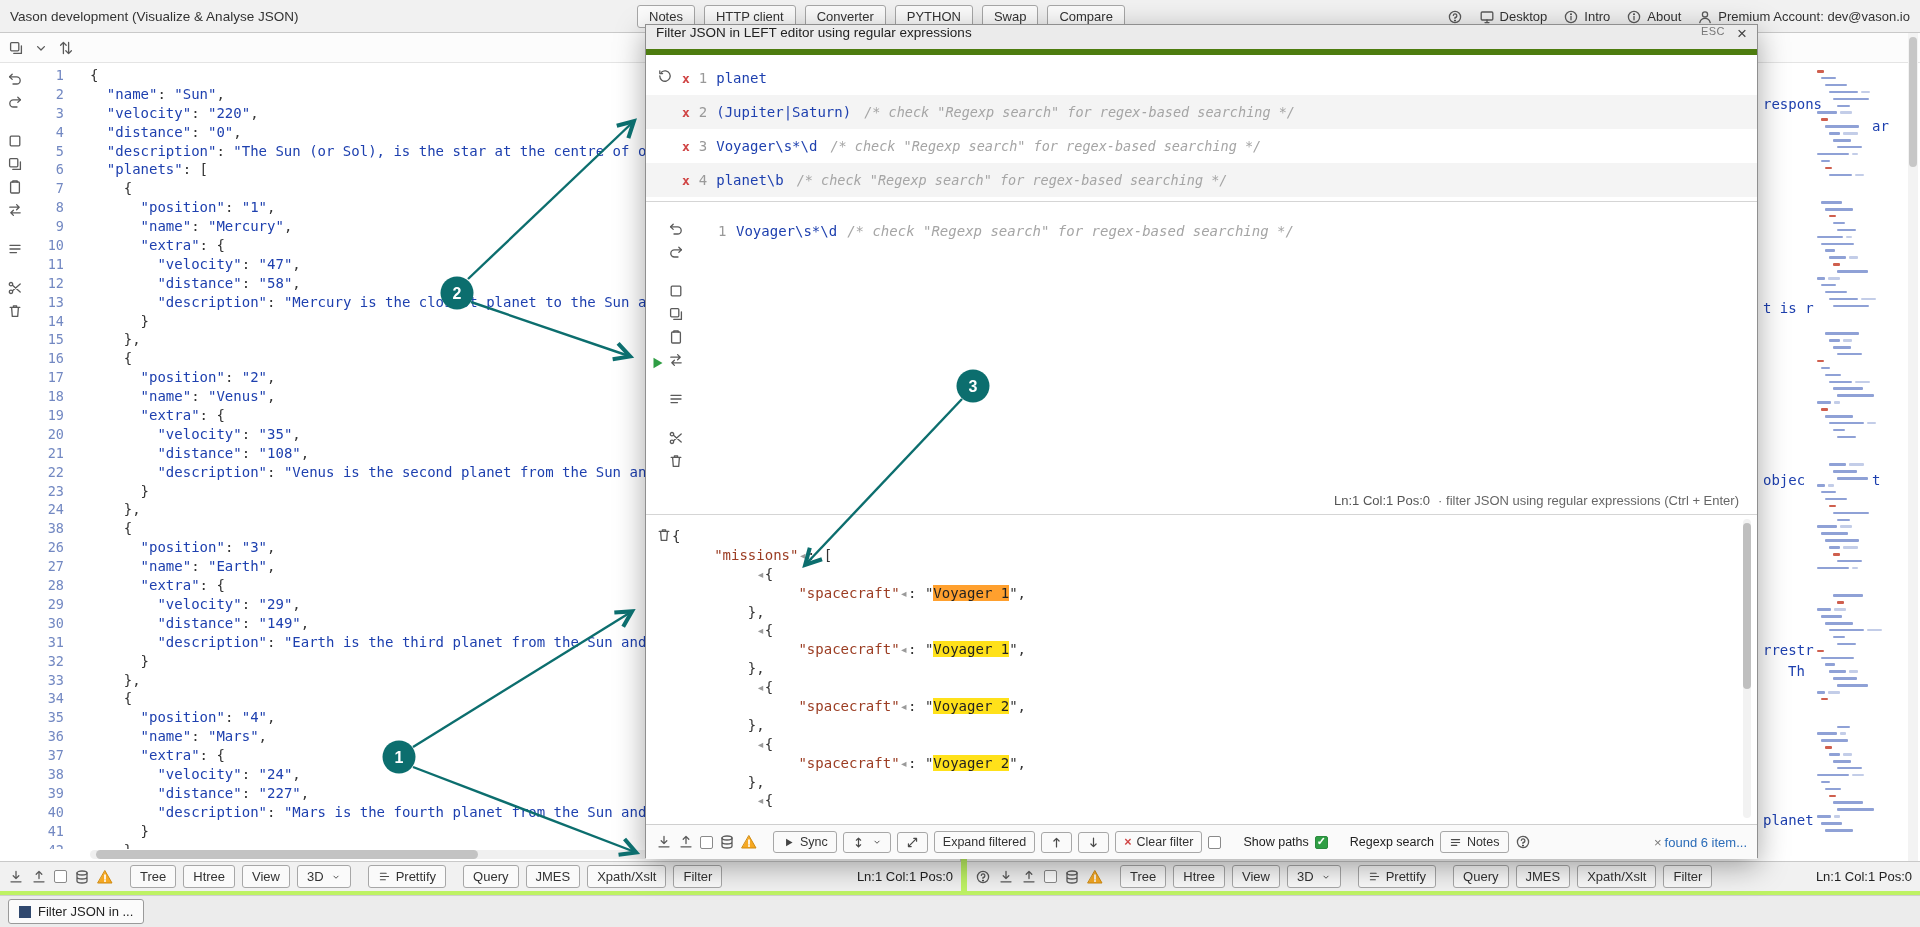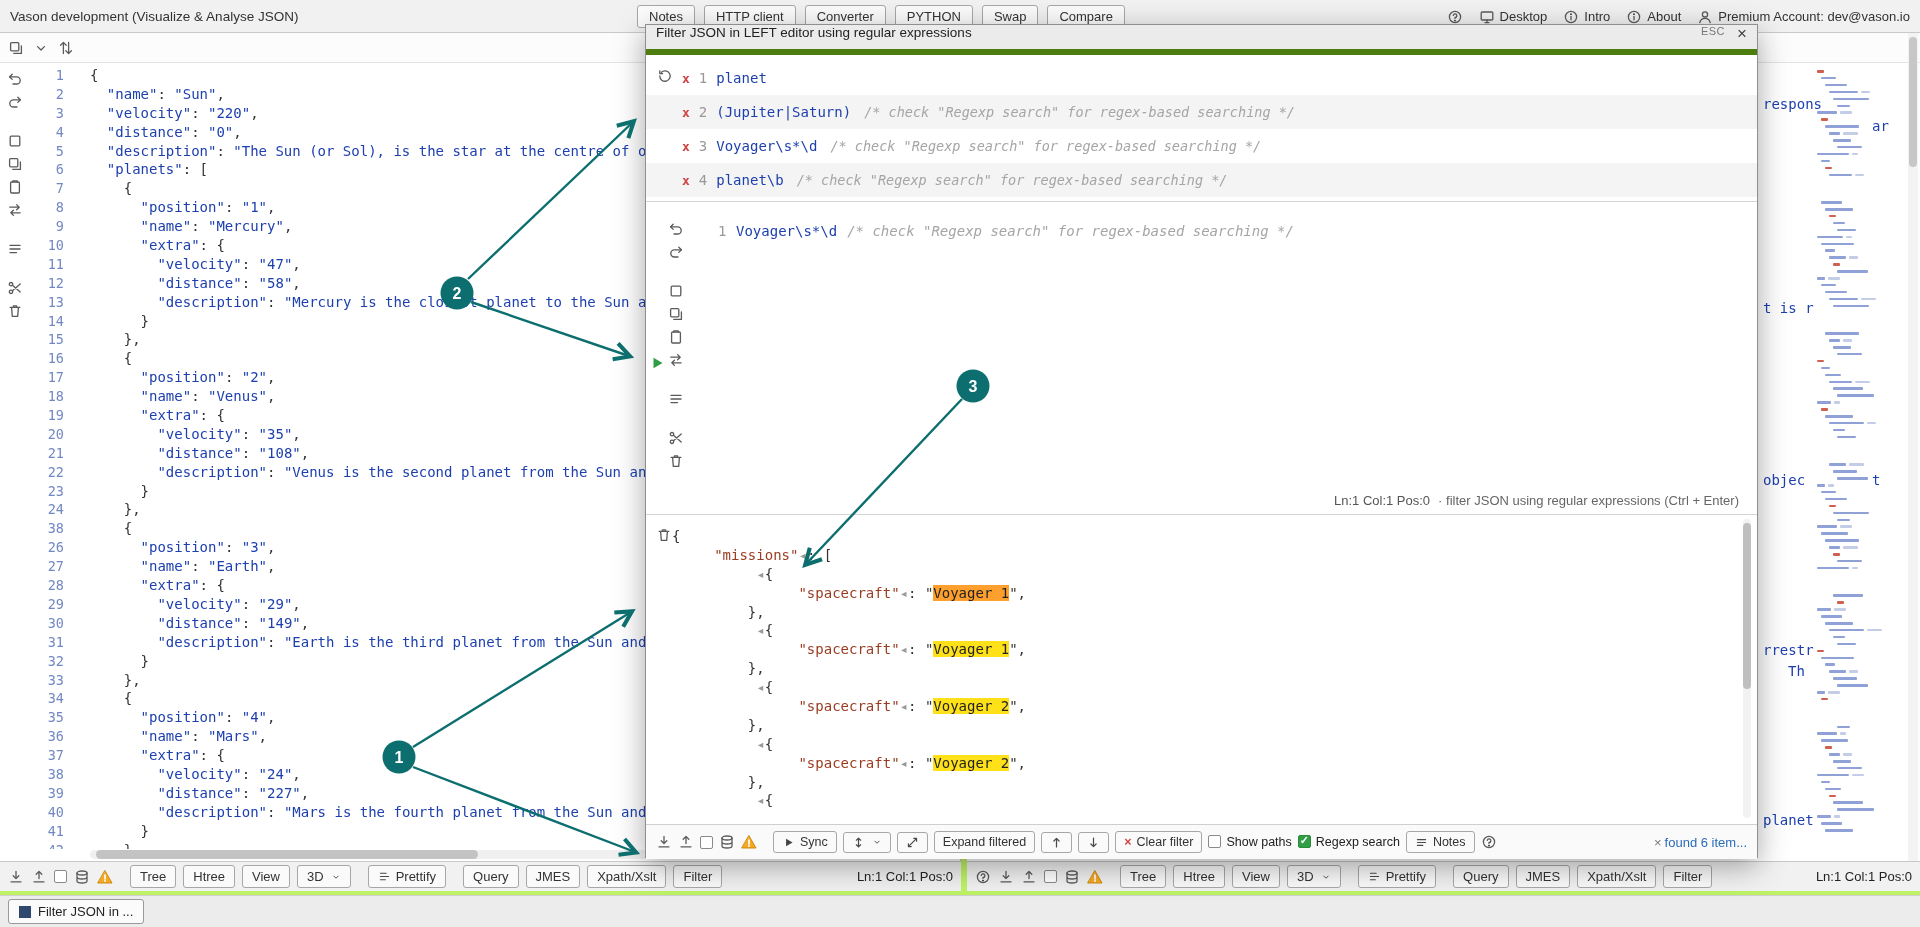--- a/index.html
+++ b/index.html
@@ -56,21 +56,21 @@
   #right-toolbar{left:967px;top:861px;width:953px}
   .btn{display:inline-flex;align-items:center;gap:5px;font-size:13px;padding:3px 9px;border:1px solid #a7a7a7;
        border-radius:3px;background:#fafafa;color:#333;white-space:nowrap;font-family:"Liberation Sans",sans-serif}
   .btn.sm{padding:3px 5px}
   .ml10{margin-left:10px}
   .spacer{flex:1 1 4px;min-width:4px}
   .status{font-size:13px;color:#222;white-space:nowrap}
   .cb{position:relative;display:inline-block;width:13px;height:13px;border:1px solid #8a8a8a;border-radius:2px;background:#fff;flex:0 0 auto}
   .cb.checked{background:#2f9e44;border-color:#2b8a3e}
   .cb.checked::after{content:"✓";position:absolute;left:1px;top:-2px;color:#fff;font-size:11px;font-weight:bold}
-  .cb-label{display:inline-flex;gap:5px;white-space:nowrap}
+  .cb-label{display:inline-flex;align-items:center;gap:22px;white-space:nowrap}
 
   
   #modal{position:absolute;left:645px;top:24px;width:1113px;height:834px;background:#fff;
          border:1px solid #8f8f8f;box-shadow:0 8px 28px rgba(0,0,0,.35);z-index:10}
   #modal-titlebar{height:30px;background:#ebebeb;border-bottom:6px solid #4d7c0f;display:flex;align-items:flex-start;
                   padding:0 10px;font-size:13.5px;color:#222}
   #modal-titlebar .esc{margin-left:auto;color:#777;font-size:11px;letter-spacing:.5px}
   #modal-titlebar .close{margin-left:12px;color:#444;font-size:17px;line-height:1}
   #modal-history{position:relative;height:146px;padding-top:6px}
   .hist-ic{position:absolute;left:11px;top:13px}

